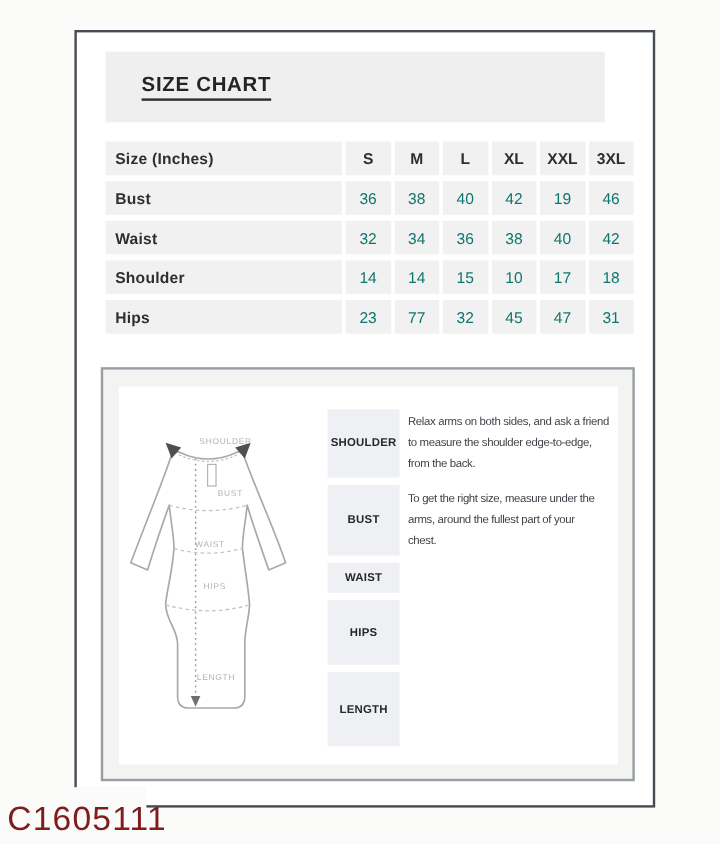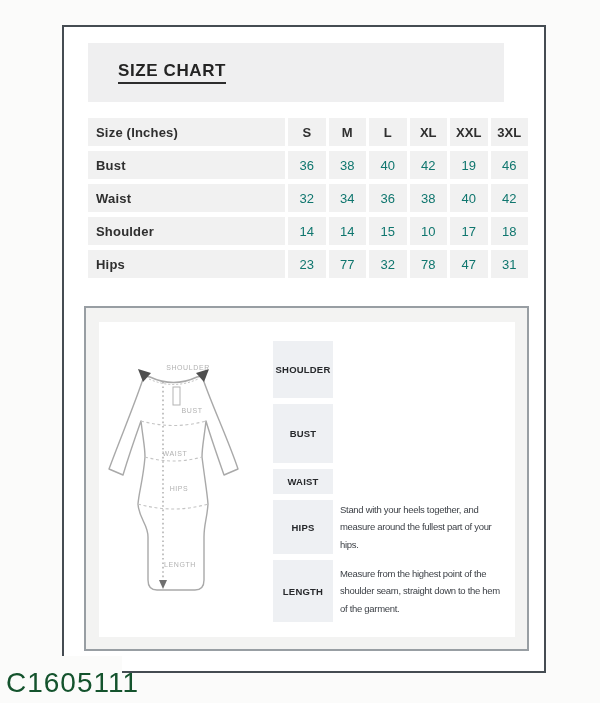--- a/index.html
+++ b/index.html
@@ -110,21 +110,21 @@
     position:absolute;
     left:0;top:656px;
     width:122px;height:47px;
     background:#fbfbfa;
   }
   .code{
     position:absolute;
     left:6px;top:667px;
     font-size:28px;
     letter-spacing:1px;
-    color:#14532d;
+    color:#7f1d1d;
   }
   svg text{
     font-family:"Liberation Sans","DejaVu Sans",sans-serif;
   }
 </style>
 </head>
 <body>
 
 <div class="page">
 
@@ -165,21 +165,21 @@
     <div class="cell">14</div>
     <div class="cell">15</div>
     <div class="cell">10</div>
     <div class="cell">17</div>
     <div class="cell">18</div>
 
     <div class="cell lab">Hips</div>
     <div class="cell">23</div>
     <div class="cell">77</div>
     <div class="cell">32</div>
-    <div class="cell">78</div>
+    <div class="cell">45</div>
     <div class="cell">47</div>
     <div class="cell">31</div>
   </div>
 
   <div class="guide">
     <div class="panel">
 
       <div class="dress-wrap">
         <svg width="174" height="315" viewBox="0 0 174 315">
 
@@ -214,38 +214,38 @@
           <text x="93" y="91" text-anchor="middle" font-size="7" letter-spacing="0.6" fill="#b2b2b2">BUST</text>
           <text x="76" y="134" text-anchor="middle" font-size="7" letter-spacing="0.6" fill="#b2b2b2">WAIST</text>
           <text x="80" y="169" text-anchor="middle" font-size="7" letter-spacing="0.6" fill="#b2b2b2">HIPS</text>
           <text x="81" y="245" text-anchor="middle" font-size="7" letter-spacing="0.6" fill="#b2b2b2">LENGTH</text>
         </svg>
       </div>
 
       <div class="gtable">
         <div class="grow r0">
           <div class="glabel">SHOULDER</div>
+          <div class="gdesc">Relax arms on both sides, and ask a friend
+to measure the shoulder edge-to-edge,
+from the back.</div>
         </div>
         <div class="grow r1">
           <div class="glabel">BUST</div>
+          <div class="gdesc">To get the right size, measure under the
+arms, around the fullest part of your
+chest.</div>
         </div>
         <div class="grow r2">
           <div class="glabel">WAIST</div>
         </div>
         <div class="grow r3">
           <div class="glabel">HIPS</div>
-          <div class="gdesc">Stand with your heels together, and
-measure around the fullest part of your
-hips.</div>
         </div>
         <div class="grow r4">
           <div class="glabel">LENGTH</div>
-          <div class="gdesc">Measure from the highest point of the
-shoulder seam, straight down to the hem
-of the garment.</div>
         </div>
       </div>
 
     </div>
   </div>
 
   <div class="code-patch"></div>
   <div class="code">C1605111</div>
 
 </div>

